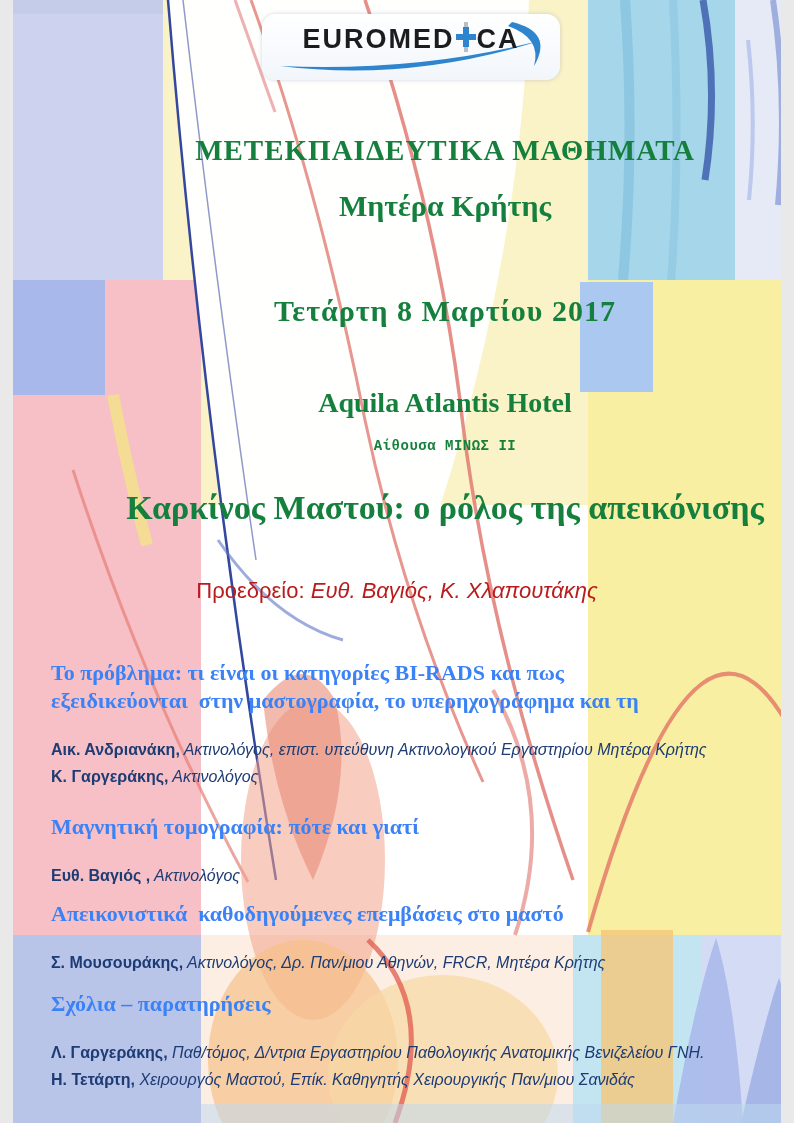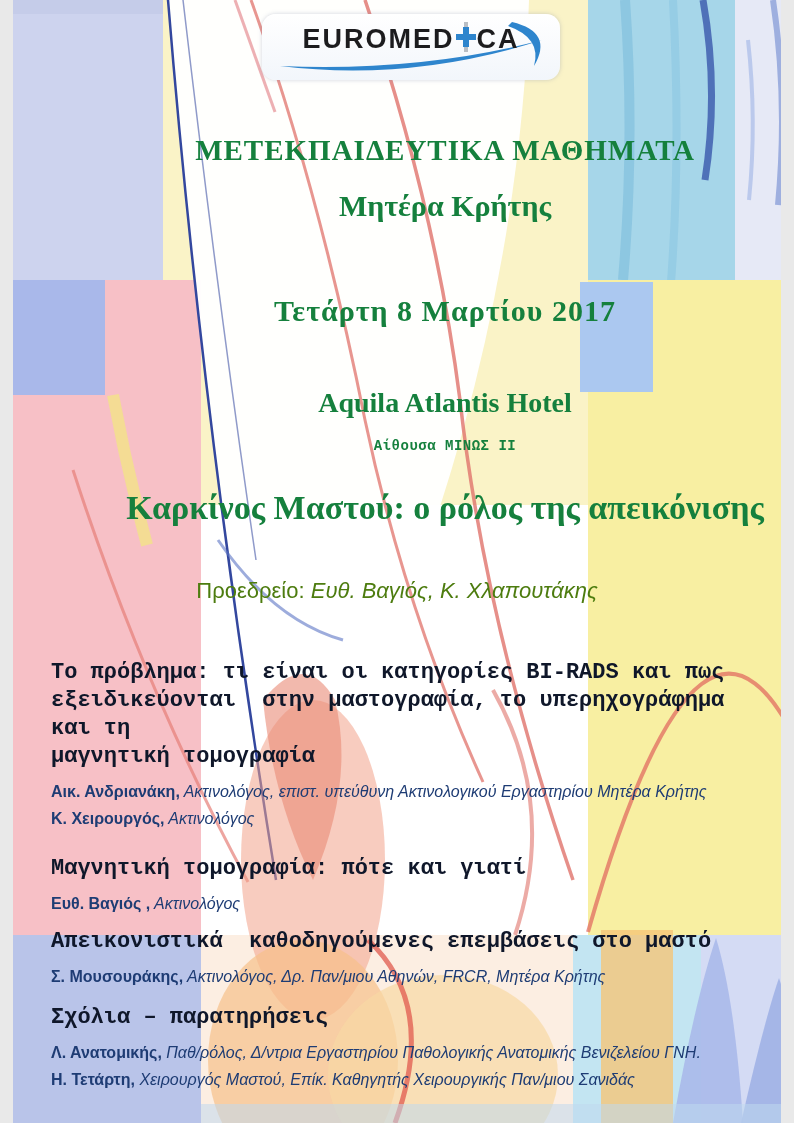--- a/index.html
+++ b/index.html
@@ -29,28 +29,28 @@
   .serif-b{font-family:"Liberation Serif", serif; font-weight:bold;}
   .sans{font-family:"Liberation Sans", sans-serif;}
 
   #main-header{top:134px; font-size:29px; letter-spacing:1px;}
   #sub-header{top:189px; font-size:30px;}
   #event-date{top:294px; font-size:30px; letter-spacing:1px;}
   #event-time{top:356px; font-size:26px;}
   #event-venue{top:387px; font-size:28px;}
   #event-room{top:438px; font-size:14px; letter-spacing:.5px;font-family:Liberation Mono, monospace;}
   #event-title{top:489px; font-size:34px;}
-  #chairs{top:578px; font-size:22px; color:#4d7c0f;}
+  #chairs{top:578px; font-size:22px; color:#b91c1c;}
   #chairs .it{font-style:italic;}
 
   #sessions{position:absolute; z-index:2; left:38px; top:659px; width:720px; text-align:left;}
   .session{margin:0;}
-  .s-title{font-family:Liberation Mono, monospace; font-weight:bold; font-size:22px;
-           line-height:28px; color:#0f172a; white-space:pre-wrap;}
-  .speakers{margin-top:7px;}
+  .s-title{font-family:Liberation Serif, serif; font-weight:bold; font-size:22px;
+           line-height:28px; color:#3b82f6; white-space:pre-wrap;}
+  .speakers{margin-top:21px;}
   .speaker{font-family:"Liberation Sans", sans-serif; font-size:16px; line-height:27px;
            color:#1e3c74; white-space:pre-wrap;}
   .speaker .nm{font-weight:bold;}
   .speaker .rl{font-style:italic;}
   .gap-a{height:23px;} .gap-b{height:11px;} .gap-c{height:14px;}
 </style>
 </head>
 <body>
 
 <div id="page">
@@ -131,24 +131,23 @@
 
   <div id="event-title" class="layer serif-b navy">Καρκίνος Μαστού: ο ρόλος της απεικόνισης</div>
 
   <div id="chairs" class="layer sans"><span>Προεδρείο: </span><span class="it">Ευθ. Βαγιός, Κ. Χλαπουτάκης</span></div>
 
   <div id="sessions">
 
     <div class="session">
       <div class="s-title">Το πρόβλημα: τι είναι οι κατηγορίες BI-RADS και πως</div>
       <div class="s-title">εξειδικεύονται  στην μαστογραφία, το υπερηχογράφημα και τη</div>
-      <div class="s-title">μαγνητική τομογραφία</div>
       <div class="speakers">
         <div class="speaker"><span class="nm">Αικ. Ανδριανάκη,</span><span class="rl"> Ακτινολόγος, επιστ. υπεύθυνη Ακτινολογικού Εργαστηρίου Μητέρα Κρήτης</span></div>
-        <div class="speaker"><span class="nm">Κ. Χειρουργός,</span><span class="rl"> Ακτινολόγος</span></div>
+        <div class="speaker"><span class="nm">Κ. Γαργεράκης,</span><span class="rl"> Ακτινολόγος</span></div>
       </div>
     </div>
 
     <div class="gap-a"></div>
 
     <div class="session">
       <div class="s-title">Μαγνητική τομογραφία: πότε και γιατί</div>
       <div class="speakers">
         <div class="speaker"><span class="nm">Ευθ. Βαγιός ,</span><span class="rl"> Ακτινολόγος</span></div>
       </div>
@@ -161,19 +160,19 @@
       <div class="speakers">
         <div class="speaker"><span class="nm">Σ. Μουσουράκης,</span><span class="rl"> Ακτινολόγος, Δρ. Παν/μιου Αθηνών, FRCR, Μητέρα Κρήτης</span></div>
       </div>
     </div>
 
     <div class="gap-c"></div>
 
     <div class="session">
       <div class="s-title">Σχόλια – παρατηρήσεις</div>
       <div class="speakers">
-        <div class="speaker"><span class="nm">Λ. Ανατομικής,</span><span class="rl"> Παθ/ρόλος, Δ/ντρια Εργαστηρίου Παθολογικής Ανατομικής Βενιζελείου ΓΝΗ.</span></div>
+        <div class="speaker"><span class="nm">Λ. Γαργεράκης,</span><span class="rl"> Παθ/τόμος, Δ/ντρια Εργαστηρίου Παθολογικής Ανατομικής Βενιζελείου ΓΝΗ.</span></div>
         <div class="speaker"><span class="nm">Η. Τετάρτη,</span><span class="rl"> Χειρουργός Μαστού, Επίκ. Καθηγητής Χειρουργικής Παν/μιου Σανιδάς</span></div>
       </div>
     </div>
 
   </div>
 </div>
 
 </body></html>

